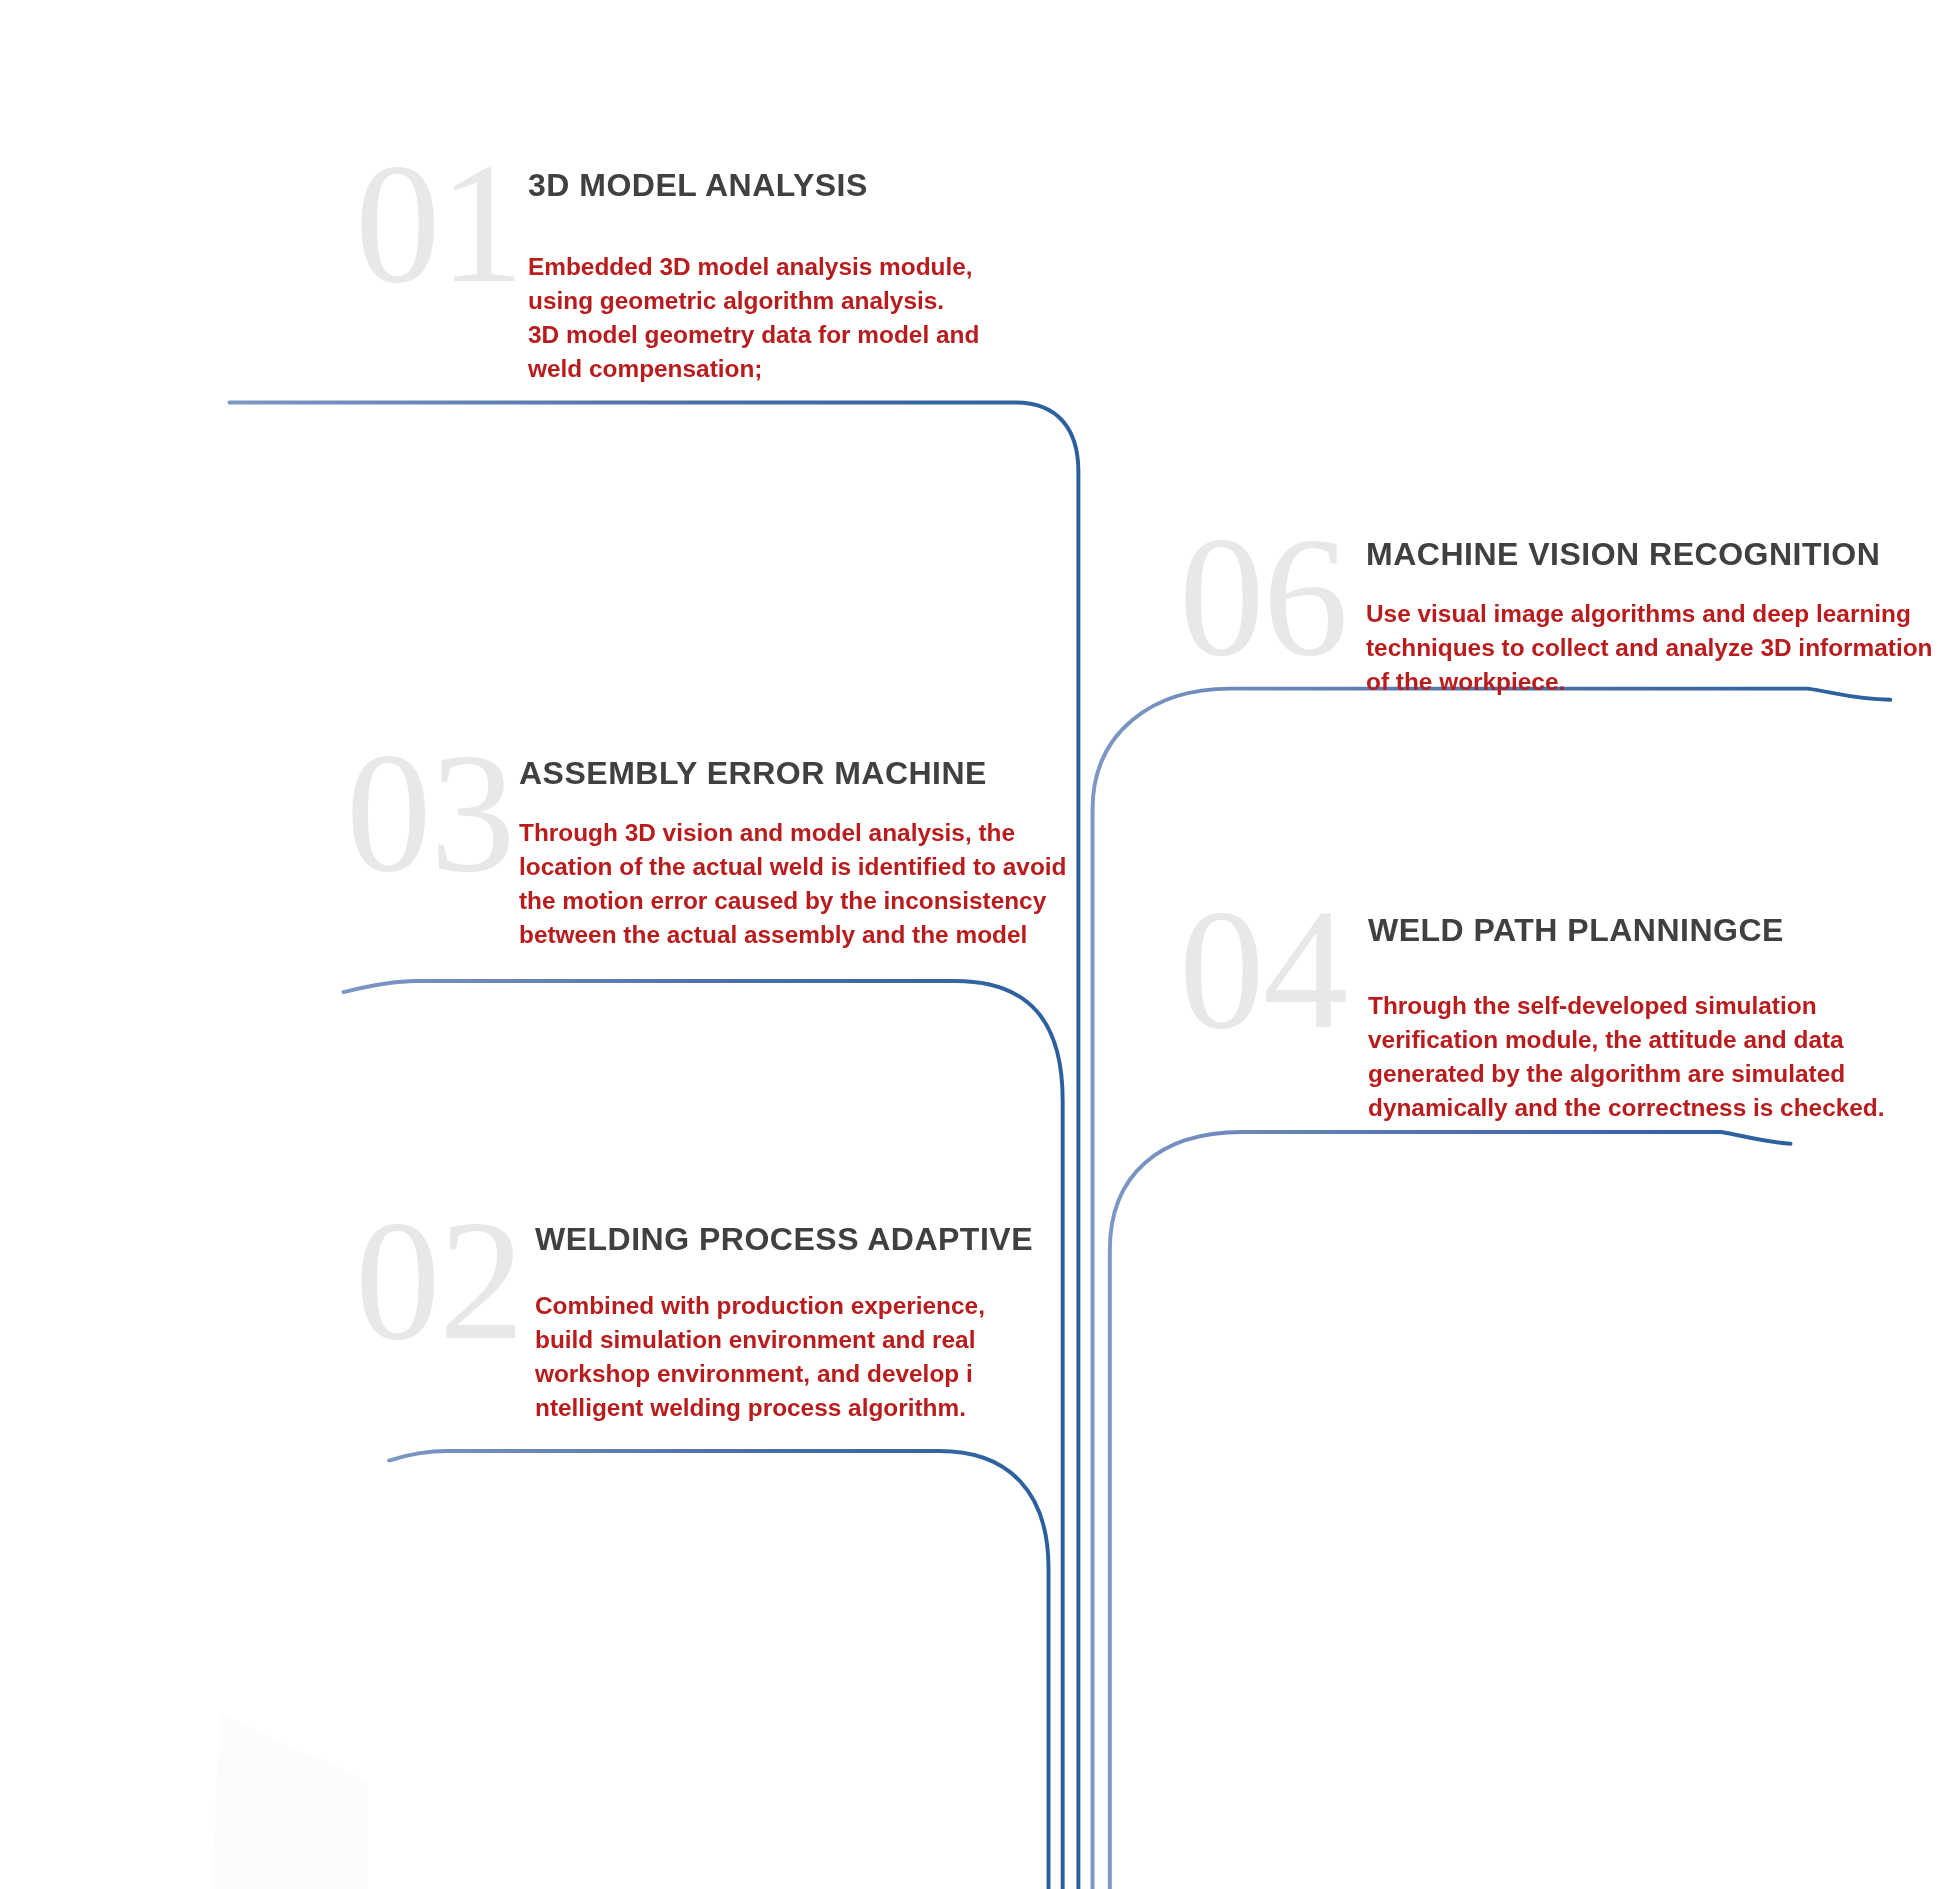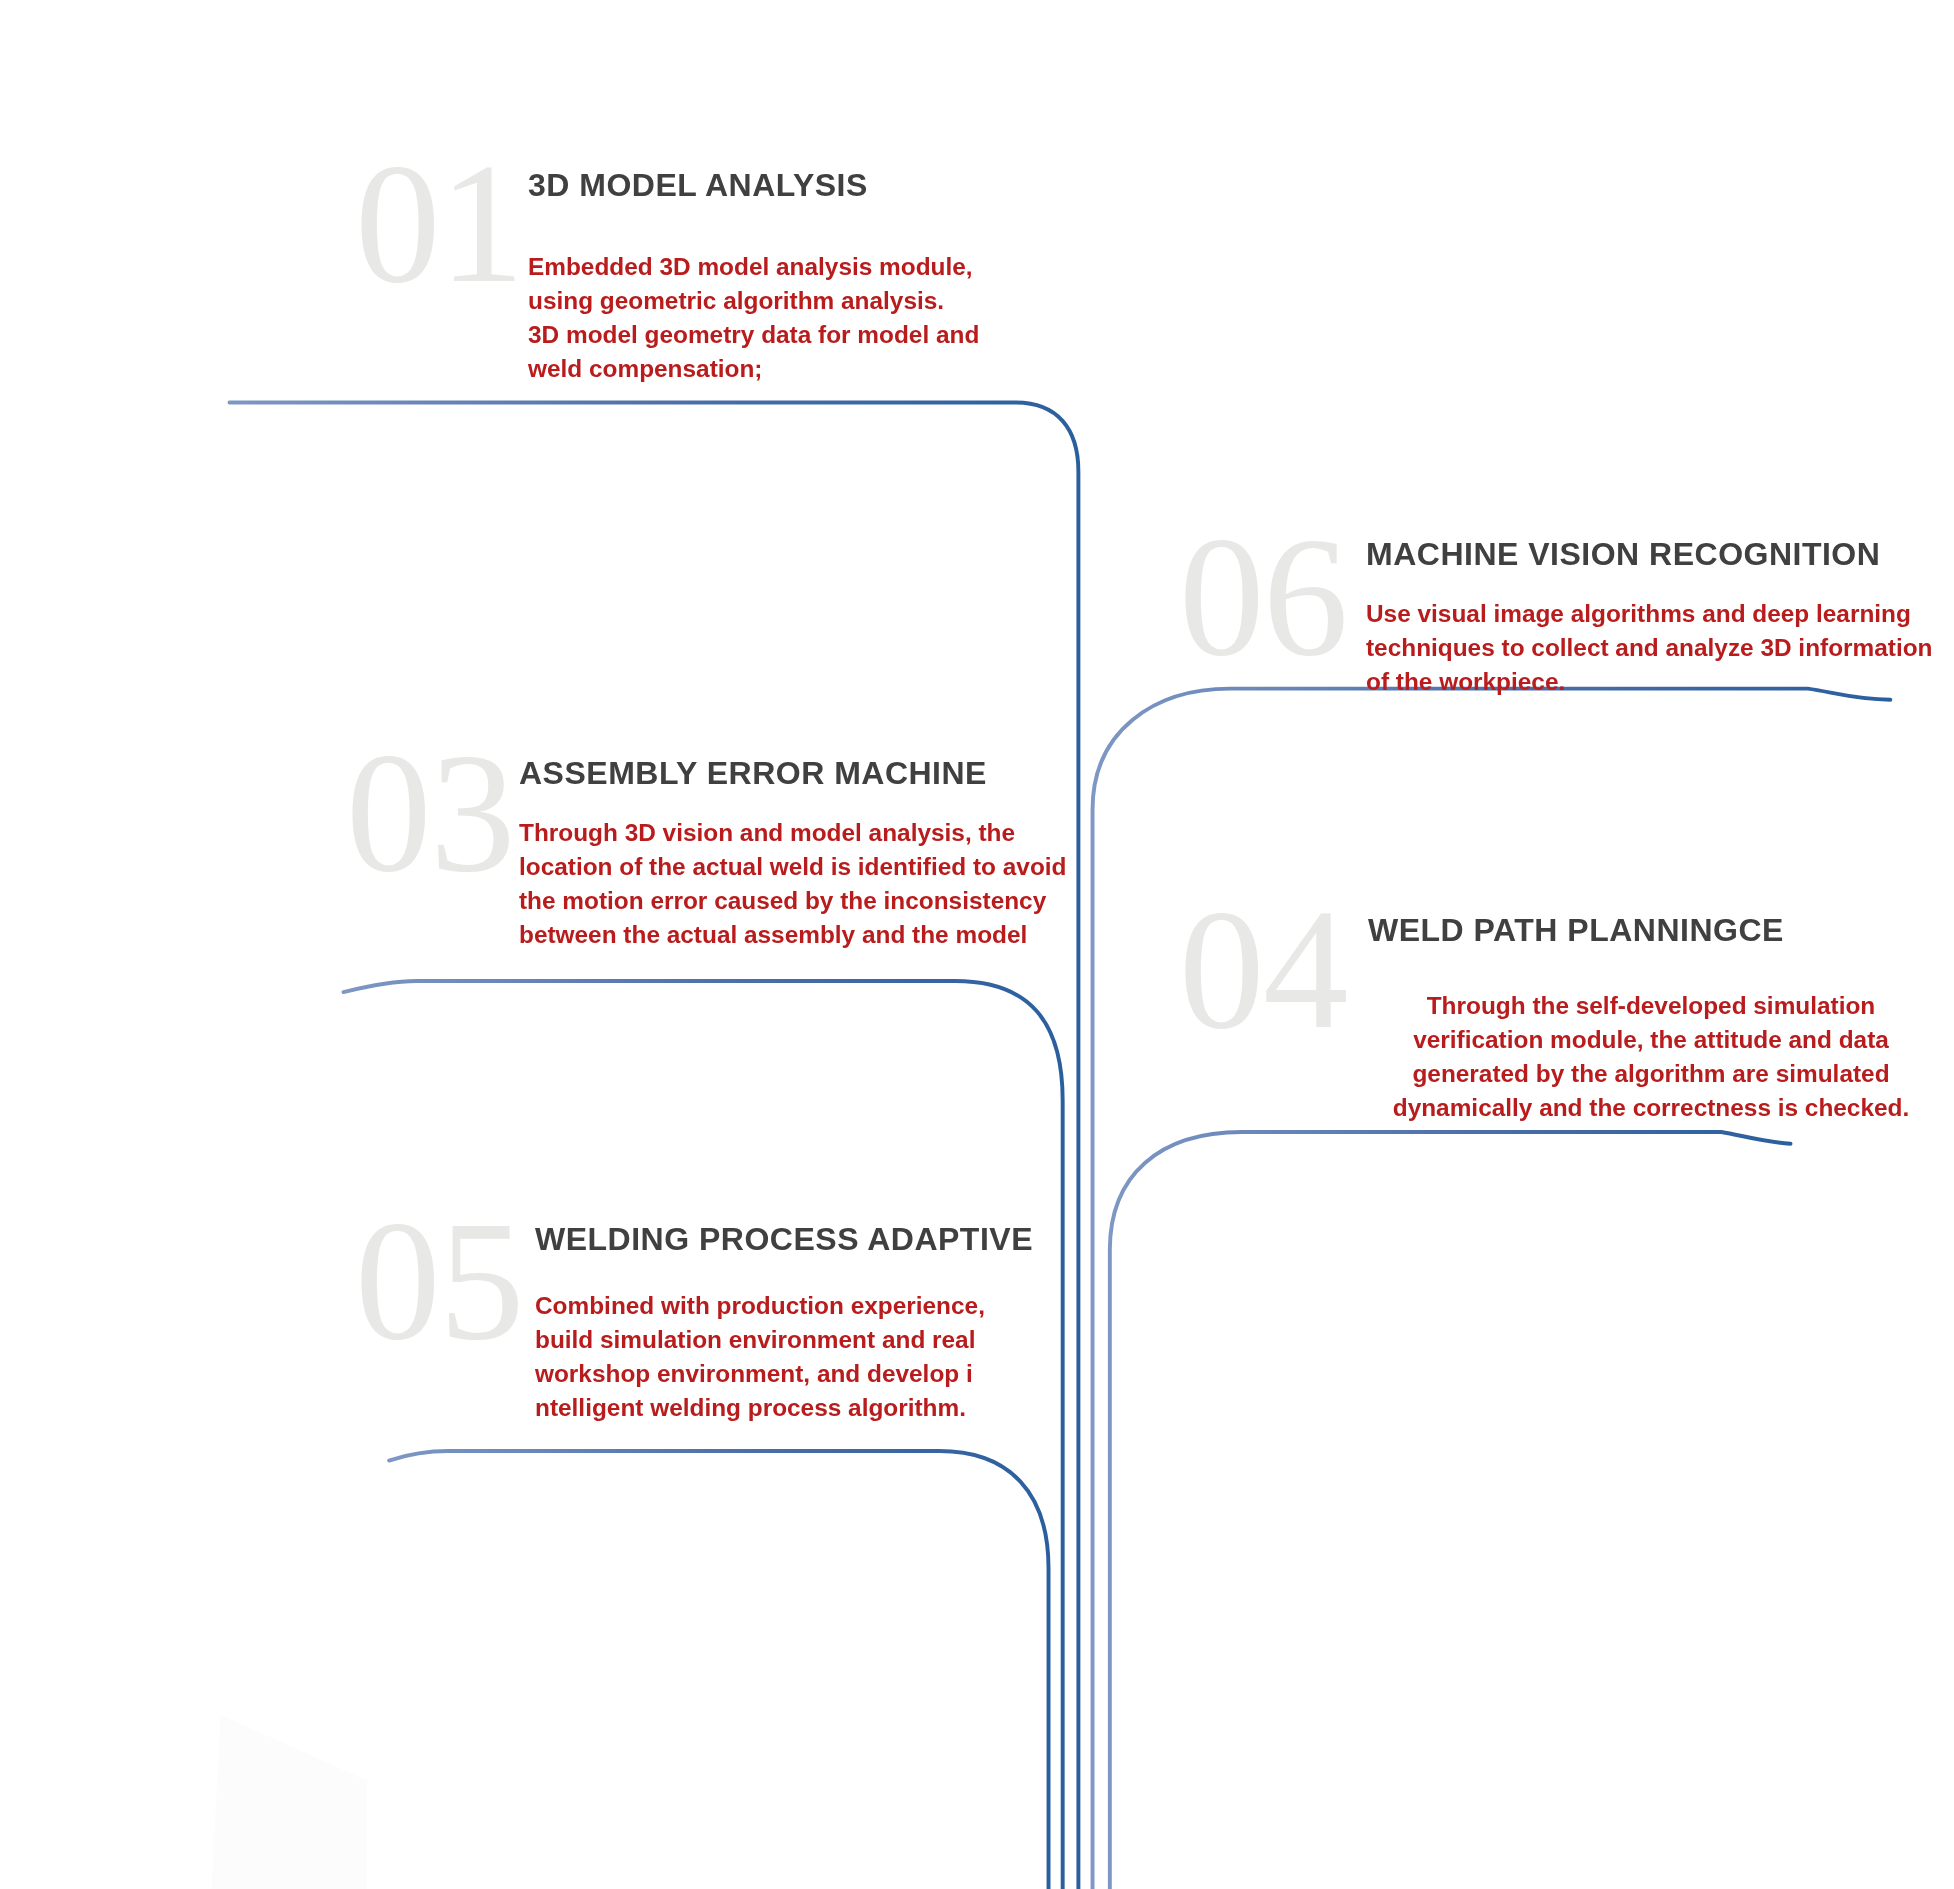--- a/index.html
+++ b/index.html
@@ -74,21 +74,21 @@
   #body02 { left: 1366px; top: 597px; width: 629px; }
 
   #sec03 { left: 0; top: 0; }
   #num03 { left: 346px; top: 727px; }
   #title03 { left: 519px; top: 755px; }
   #body03 { left: 519px; top: 816px; width: 566px; }
 
   #sec04 { left: 0; top: 0; }
   #num04 { left: 1179px; top: 884px; }
   #title04 { left: 1368px; top: 912px; }
-  #body04 { left: 1368px; top: 989px; width: 566px; text-align: center; }
+  #body04 { left: 1368px; top: 989px; width: 566px; }
 
   #sec05 { left: 0; top: 0; }
   #num05 { left: 355px; top: 1195px; }
   #title05 { left: 535px; top: 1221px; }
   #body05 { left: 535px; top: 1289px; width: 550px; }
 
   
   .watermark {
     position: absolute;
     left: 197px;
@@ -165,21 +165,21 @@
   <div class="section" id="sec04">
     <div class="big-number" id="num04">04</div>
     <div class="sec-title" id="title04">WELD PATH PLANNINGCE</div>
     <div class="sec-body" id="body04">Through the self-developed simulation
 verification module, the attitude and data
 generated by the algorithm are simulated
 dynamically and the correctness is checked.</div>
   </div>
 
   <div class="section" id="sec05">
-    <div class="big-number" id="num05">05</div>
+    <div class="big-number" id="num05">02</div>
     <div class="sec-title" id="title05">WELDING PROCESS ADAPTIVE</div>
     <div class="sec-body" id="body05">Combined with production experience,
  build simulation environment and real
 workshop environment, and develop i
 ntelligent welding process algorithm.</div>
   </div>
 
 </div>
 
 

